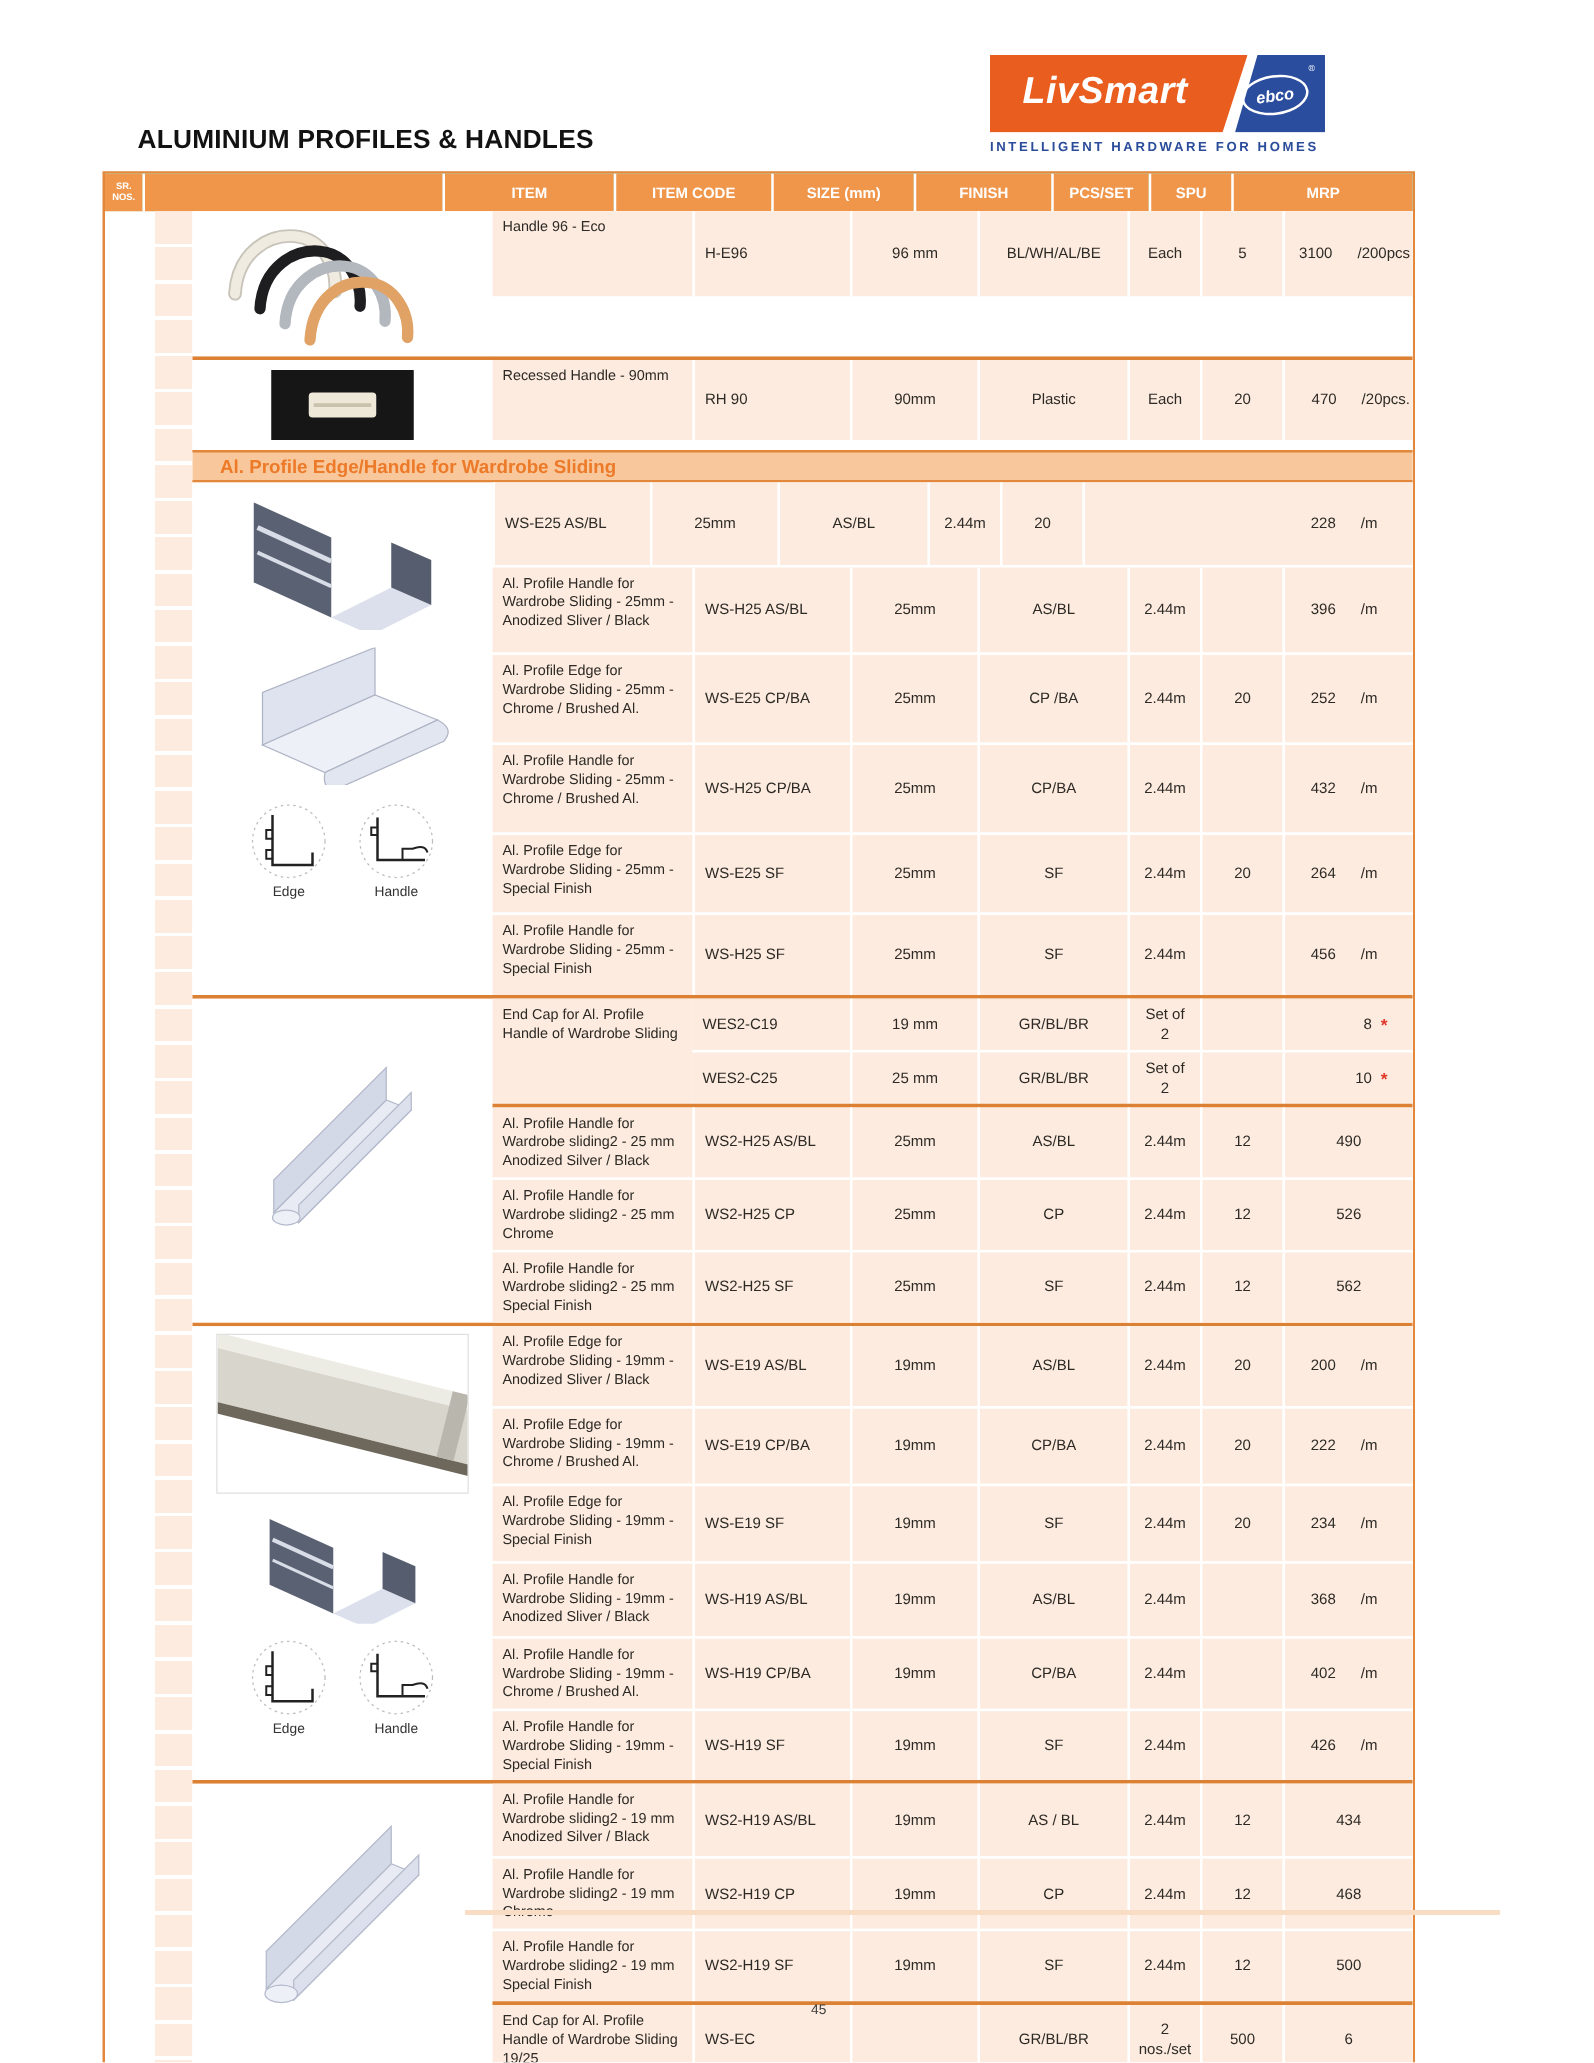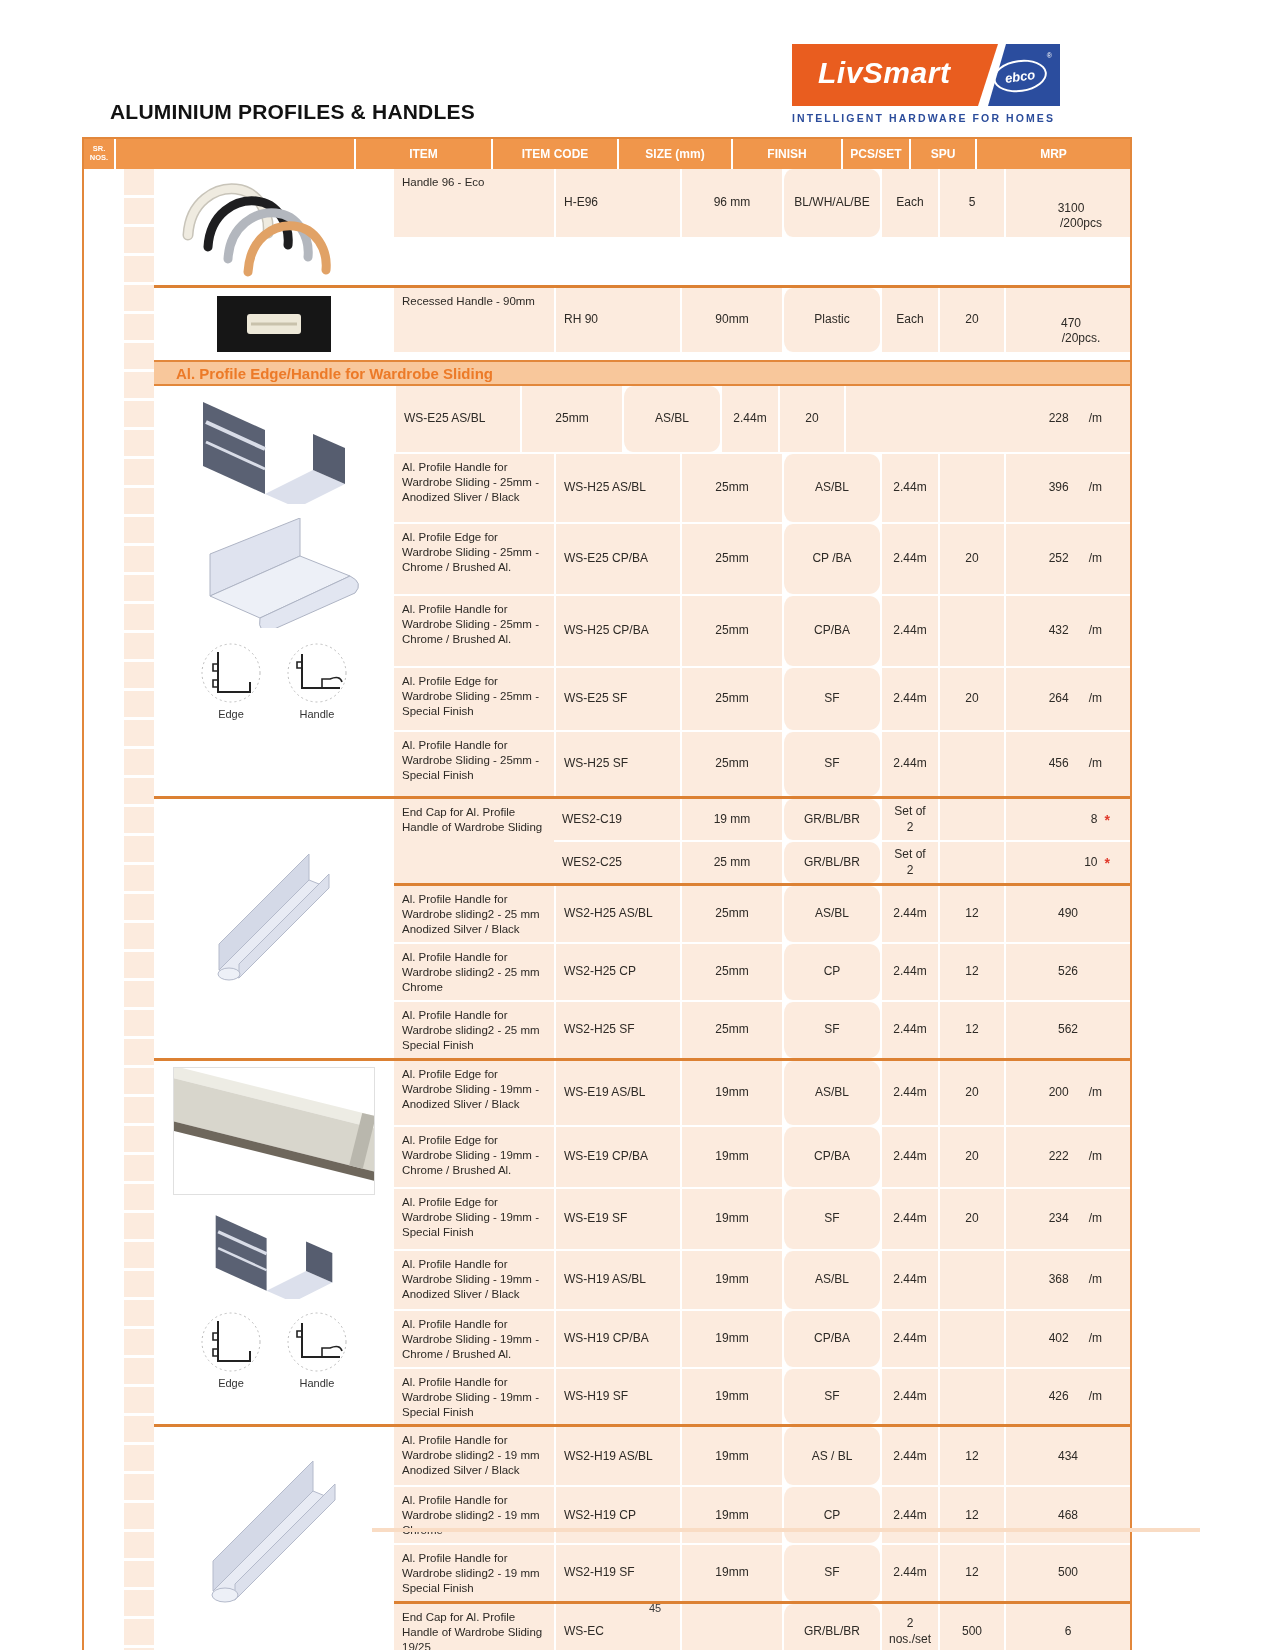--- a/index.html
+++ b/index.html
@@ -26,21 +26,21 @@
   
   .tbl{position:absolute;left:82px;top:137px;width:1050px;border:2px solid #E2873B;
        box-sizing:border-box;background:#fff;}
   .tbl *{box-sizing:border-box;}
   .thead{display:flex;height:30px;background:#5eead4;}
   .hc{background:#F0964B;color:#fff;font-weight:700;font-size:12px;display:flex;
       align-items:center;justify-content:center;border-left:2px solid #fff;}
   .hc.sr{width:30px;border-left:none;font-size:7.5px;line-height:1.15;text-align:center;white-space:pre-line;}
   .hc.img{width:240px;}
   .w-item{width:137px;} .w-code{width:126px;} .w-size{width:114px;} .w-fin{width:110px;}
-  .w-pcs{width:68px;} .w-spu{width:66px;} .w-mrp{flex:1;}
+  .w-pcs{width:78px;} .w-spu{width:66px;} .w-mrp{flex:1;}
 
   .tbody{display:flex;background:#fff;padding-left:40px;}
   .sr-strip{width:30px;background:repeating-linear-gradient(to bottom,#FCEBDE 0 26px,#ffffff 26px 29px);}
   .content{flex:1;background:#fff;}
 
   .band{height:26px;display:flex;align-items:center;padding-left:22px;background:#F8C79B;
         color:#EC7A28;font-weight:800;font-size:15px;border-top:2px solid #E2873B;
         border-bottom:2px solid #E2873B;}
 
   .group{display:flex;border-top:3px solid #DC8133;}
@@ -49,24 +49,24 @@
             justify-content:center;gap:6px;padding:6px 0;}
   .rows{flex:1;display:flex;flex-direction:column;background:#fff;}
   .trow{display:flex;border-top:2px solid #fff;}
   .trow:first-child{border-top:none;}
   .trow.osep{border-top:3px solid #DC8133;}
   .c{background:#FCEBDE;border-left:2px solid #fff;padding:5px 8px;font-size:12px;
      display:flex;align-items:center;line-height:1.3;}
   .c.item{width:160px;border-left:none;align-items:flex-start;font-size:11.5px;padding-top:6px;}
   .c.code{width:126px;}
   .c.size,.c.fin,.c.pcs,.c.spu{justify-content:center;text-align:center;}
-  .c.size{width:102px;} .c.fin{width:98px;border-radius:11px;} .c.pcs{width:58px;} .c.spu{width:66px;}
+  .c.size{width:102px;} .c.fin{width:120px;} .c.pcs{width:58px;} .c.spu{width:66px;}
   .c.mrp{flex:1;justify-content:center;}
   .c.mrp.right{justify-content:flex-end;padding-right:28px;}
-  .c.mrp.edge{justify-content:flex-end;padding-right:2px;overflow:hidden;white-space:nowrap;flex-direction:column;}
+  .c.mrp.edge{justify-content:flex-end;padding-right:2px;overflow:hidden;white-space:nowrap;}
   .suffix{margin-left:20px;}
   .star{color:#E0392B;font-weight:800;margin-left:7px;font-size:14px;}
 
   
   .dualwrap{display:flex;}
   .dualwrap .c.item{min-height:56px;}
   .dualrows{flex:1;display:flex;flex-direction:column;}
   .dualrows .trow{flex:1;}
 
   .diag-pair{display:flex;gap:20px;align-items:flex-end;}

